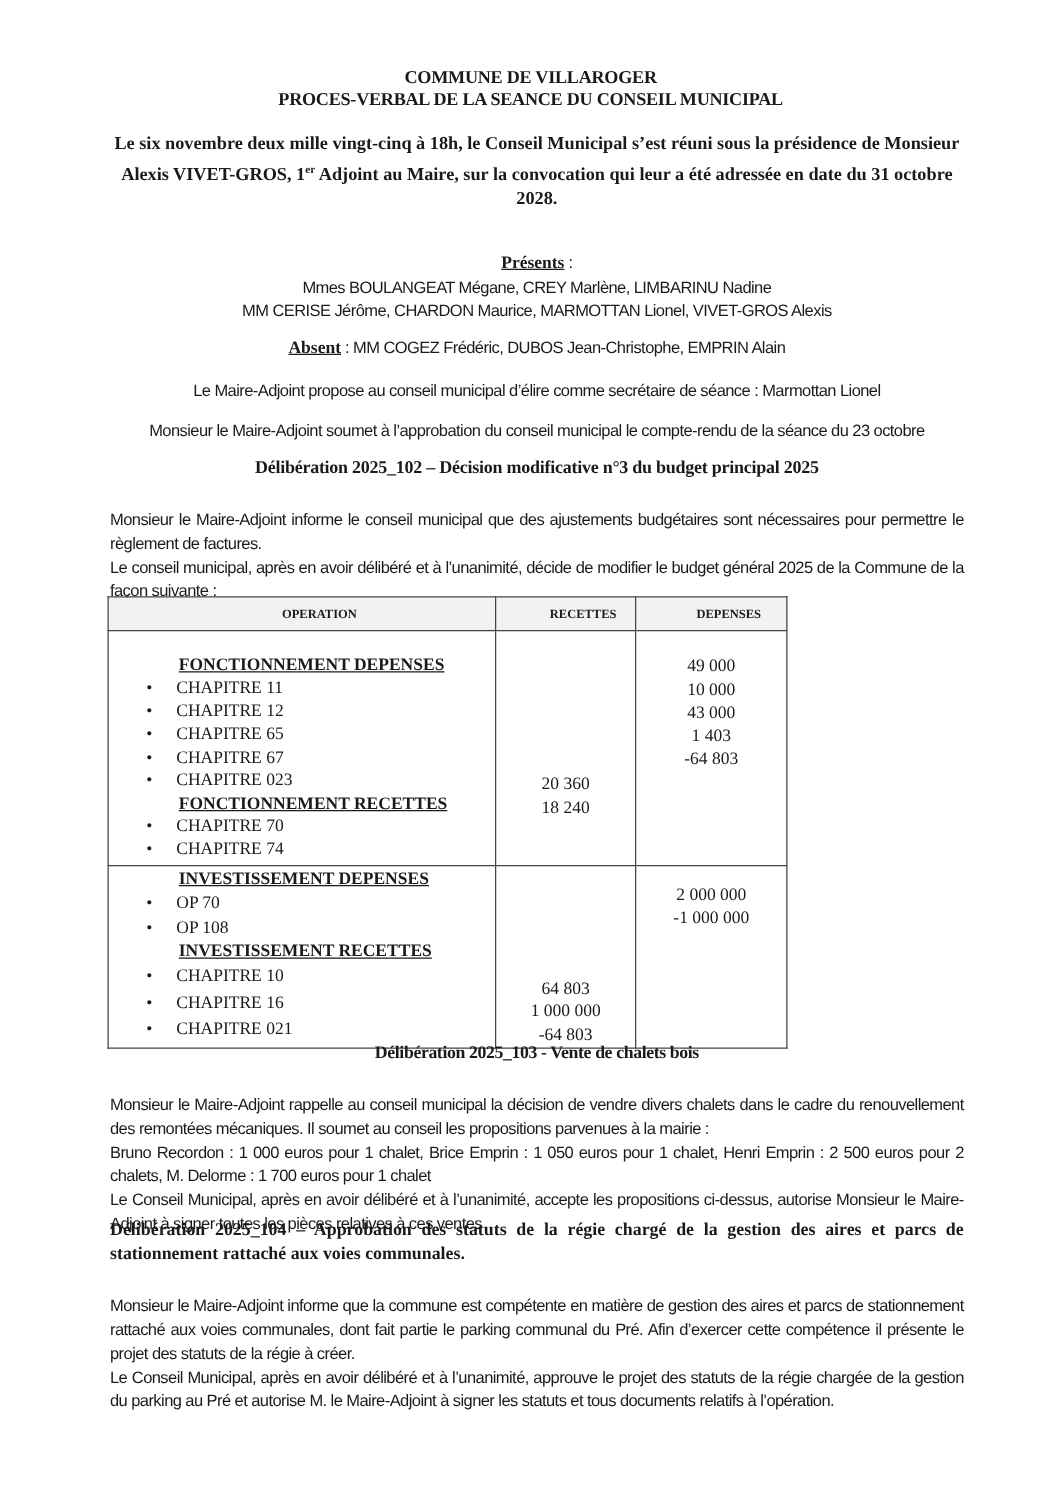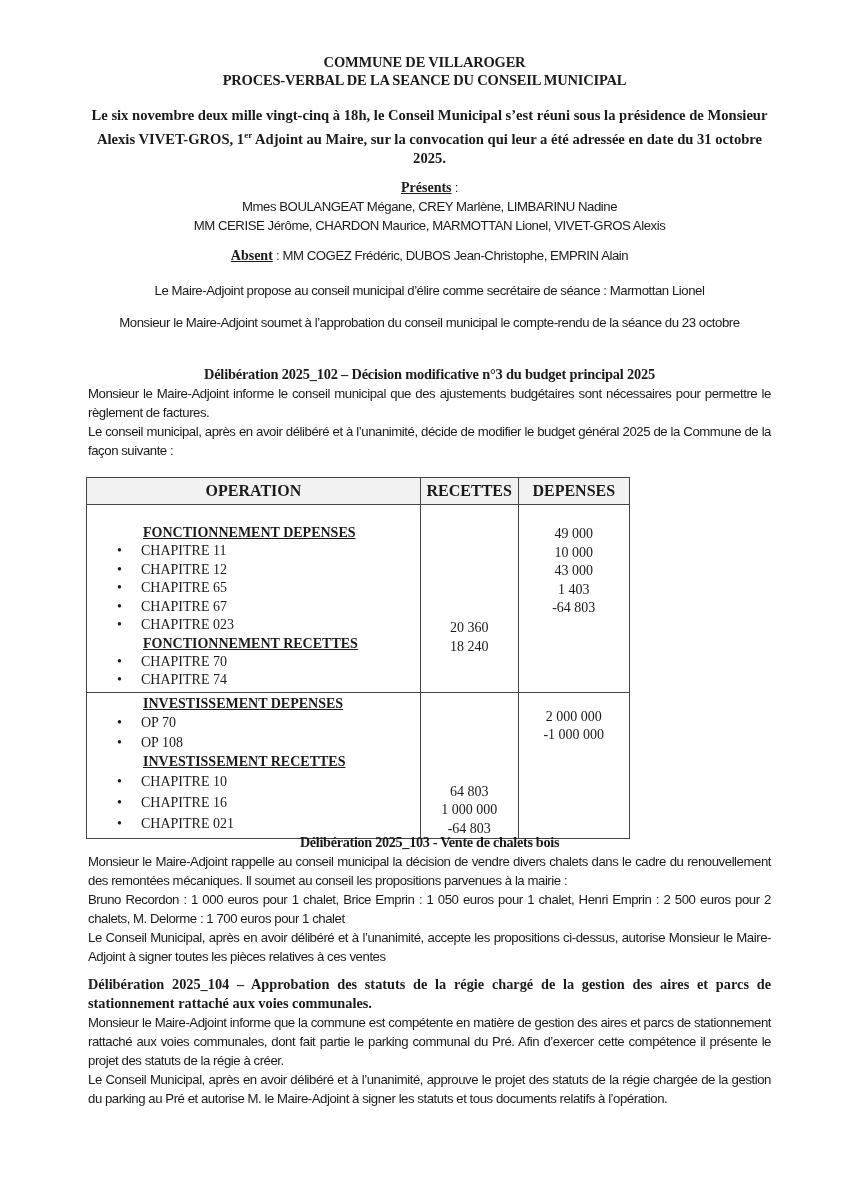--- a/index.html
+++ b/index.html
@@ -10,33 +10,33 @@
   .page { position: absolute; left: 0; top: 0; width: 715px; height: 1200px; }
   .abs { position: absolute; text-align: center; }
   .title {
     left: 0; width: 849px; text-align: center; font-weight: bold;
     font-size: 14.5px; letter-spacing: -0.2px;
   }
   .bold { font-weight: bold; }
   .p {
     left: 88px; width: 683px; font-size: 14.2px; line-height: 19px;
   }
-  .narrow { font-family: "Liberation Sans", sans-serif; font-size: 13.2px; letter-spacing: -0.45px; transform-origin: left top; }
+  .narrow { font-family: "Liberation Sans", sans-serif; font-size: 13.2px; letter-spacing: -0.45px; transform-origin: left top; margin-top: 22px; }
   .justify { text-align: justify; text-align-last: left; }
   .u { text-decoration: underline; font-weight: bold; }
   table.budget {
     position: absolute; left: 86px; top: 477px; width: 544px;
     border-collapse: collapse; font-size: 14px;
   }
   table.budget td, table.budget th {
     border: 1.5px solid #444; vertical-align: top; padding: 0;
   }
   table.budget th {
     font-weight: bold; height: 26px; text-align: center; vertical-align: middle;
-    background: #f2f2f2; font-size: 16px;
+    background: #f2f2f2; font-size: 10px; padding-left: 28px;
   }
   .col-op { width: 336px; }
   .col-rec { width: 97px; }
   .col-dep { width: 111px; }
   .sect-title {
     display: block; padding-left: 56px; font-weight: bold; text-decoration: underline;
     height: 18px; line-height: 18px;
   }
   .item { height: 18.5px; line-height: 18.5px; padding-left: 28px; position: relative; }
   .item .bullet { position: absolute; left: 30px; top: 0; }
@@ -48,21 +48,21 @@
 <body>
 
 <div class="page">
 
   <div class="abs title" style="top:54px;">COMMUNE DE VILLAROGER</div>
   <div class="abs title" style="top:72px;">PROCES-VERBAL DE LA SEANCE DU CONSEIL MUNICIPAL</div>
 
   <div class="abs p bold" style="top:106px; font-size:14.6px; line-height:19.5px;">
     <div style="white-space:nowrap;">Le six novembre deux mille vingt-cinq à 18h, le Conseil Municipal s’est réuni sous la présidence de Monsieur</div>
     <div style="white-space:nowrap;"><span>Alexis VIVET-GROS, 1</span><sup style="font-size:9px;">er</sup><span> Adjoint au Maire, sur la convocation qui leur a été adressée en date du 31 octobre</span></div>
-    <div>2025.</div>
+    <div>2028.</div>
   </div>
 
   <div class="abs p narrow" style="top:178px;">
     <div><span class="u" style="font-family:'Liberation Serif',serif; font-size:14px; letter-spacing:0;">Présents</span><span> :</span></div>
     <div>Mmes BOULANGEAT Mégane, CREY Marlène, LIMBARINU Nadine</div>
     <div>MM CERISE Jérôme, CHARDON Maurice, MARMOTTAN Lionel, VIVET-GROS Alexis</div>
   </div>
 
   <div class="abs p narrow" style="top:246px;">
     <span class="u" style="font-family:'Liberation Serif',serif; font-size:14px; letter-spacing:0;">Absent</span><span> : MM COGEZ Frédéric, DUBOS Jean-Christophe, EMPRIN Alain</span>

